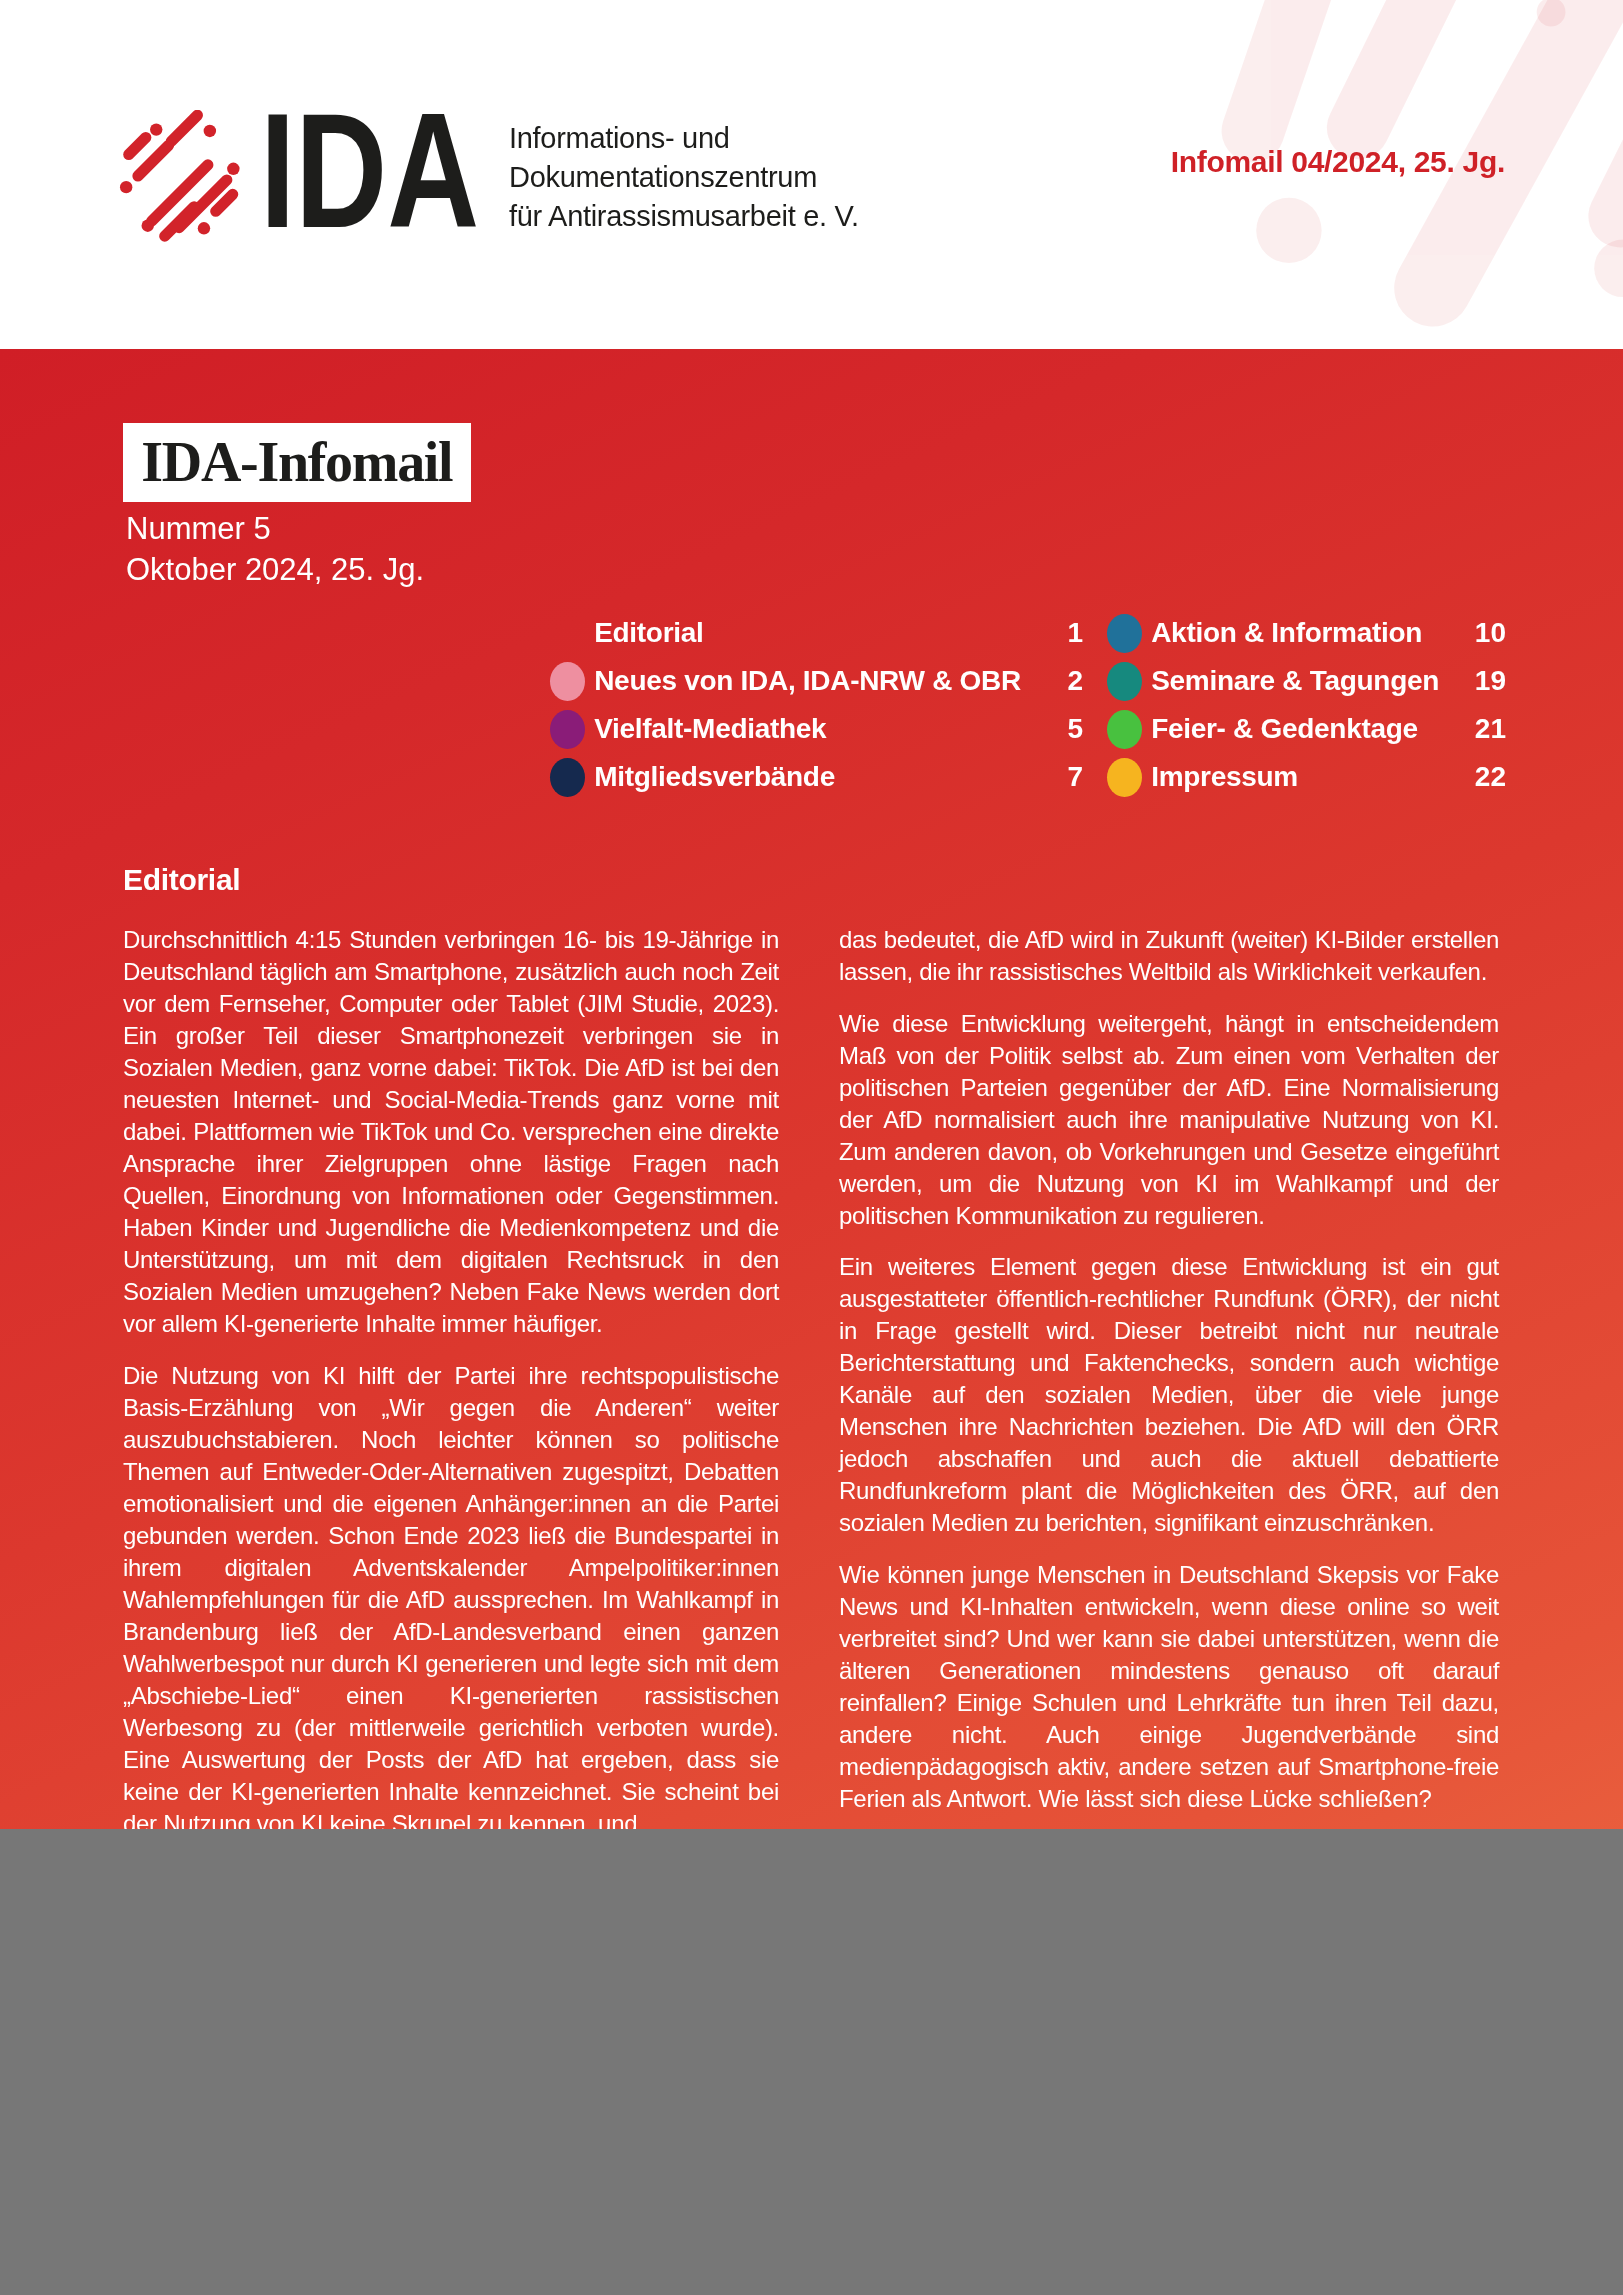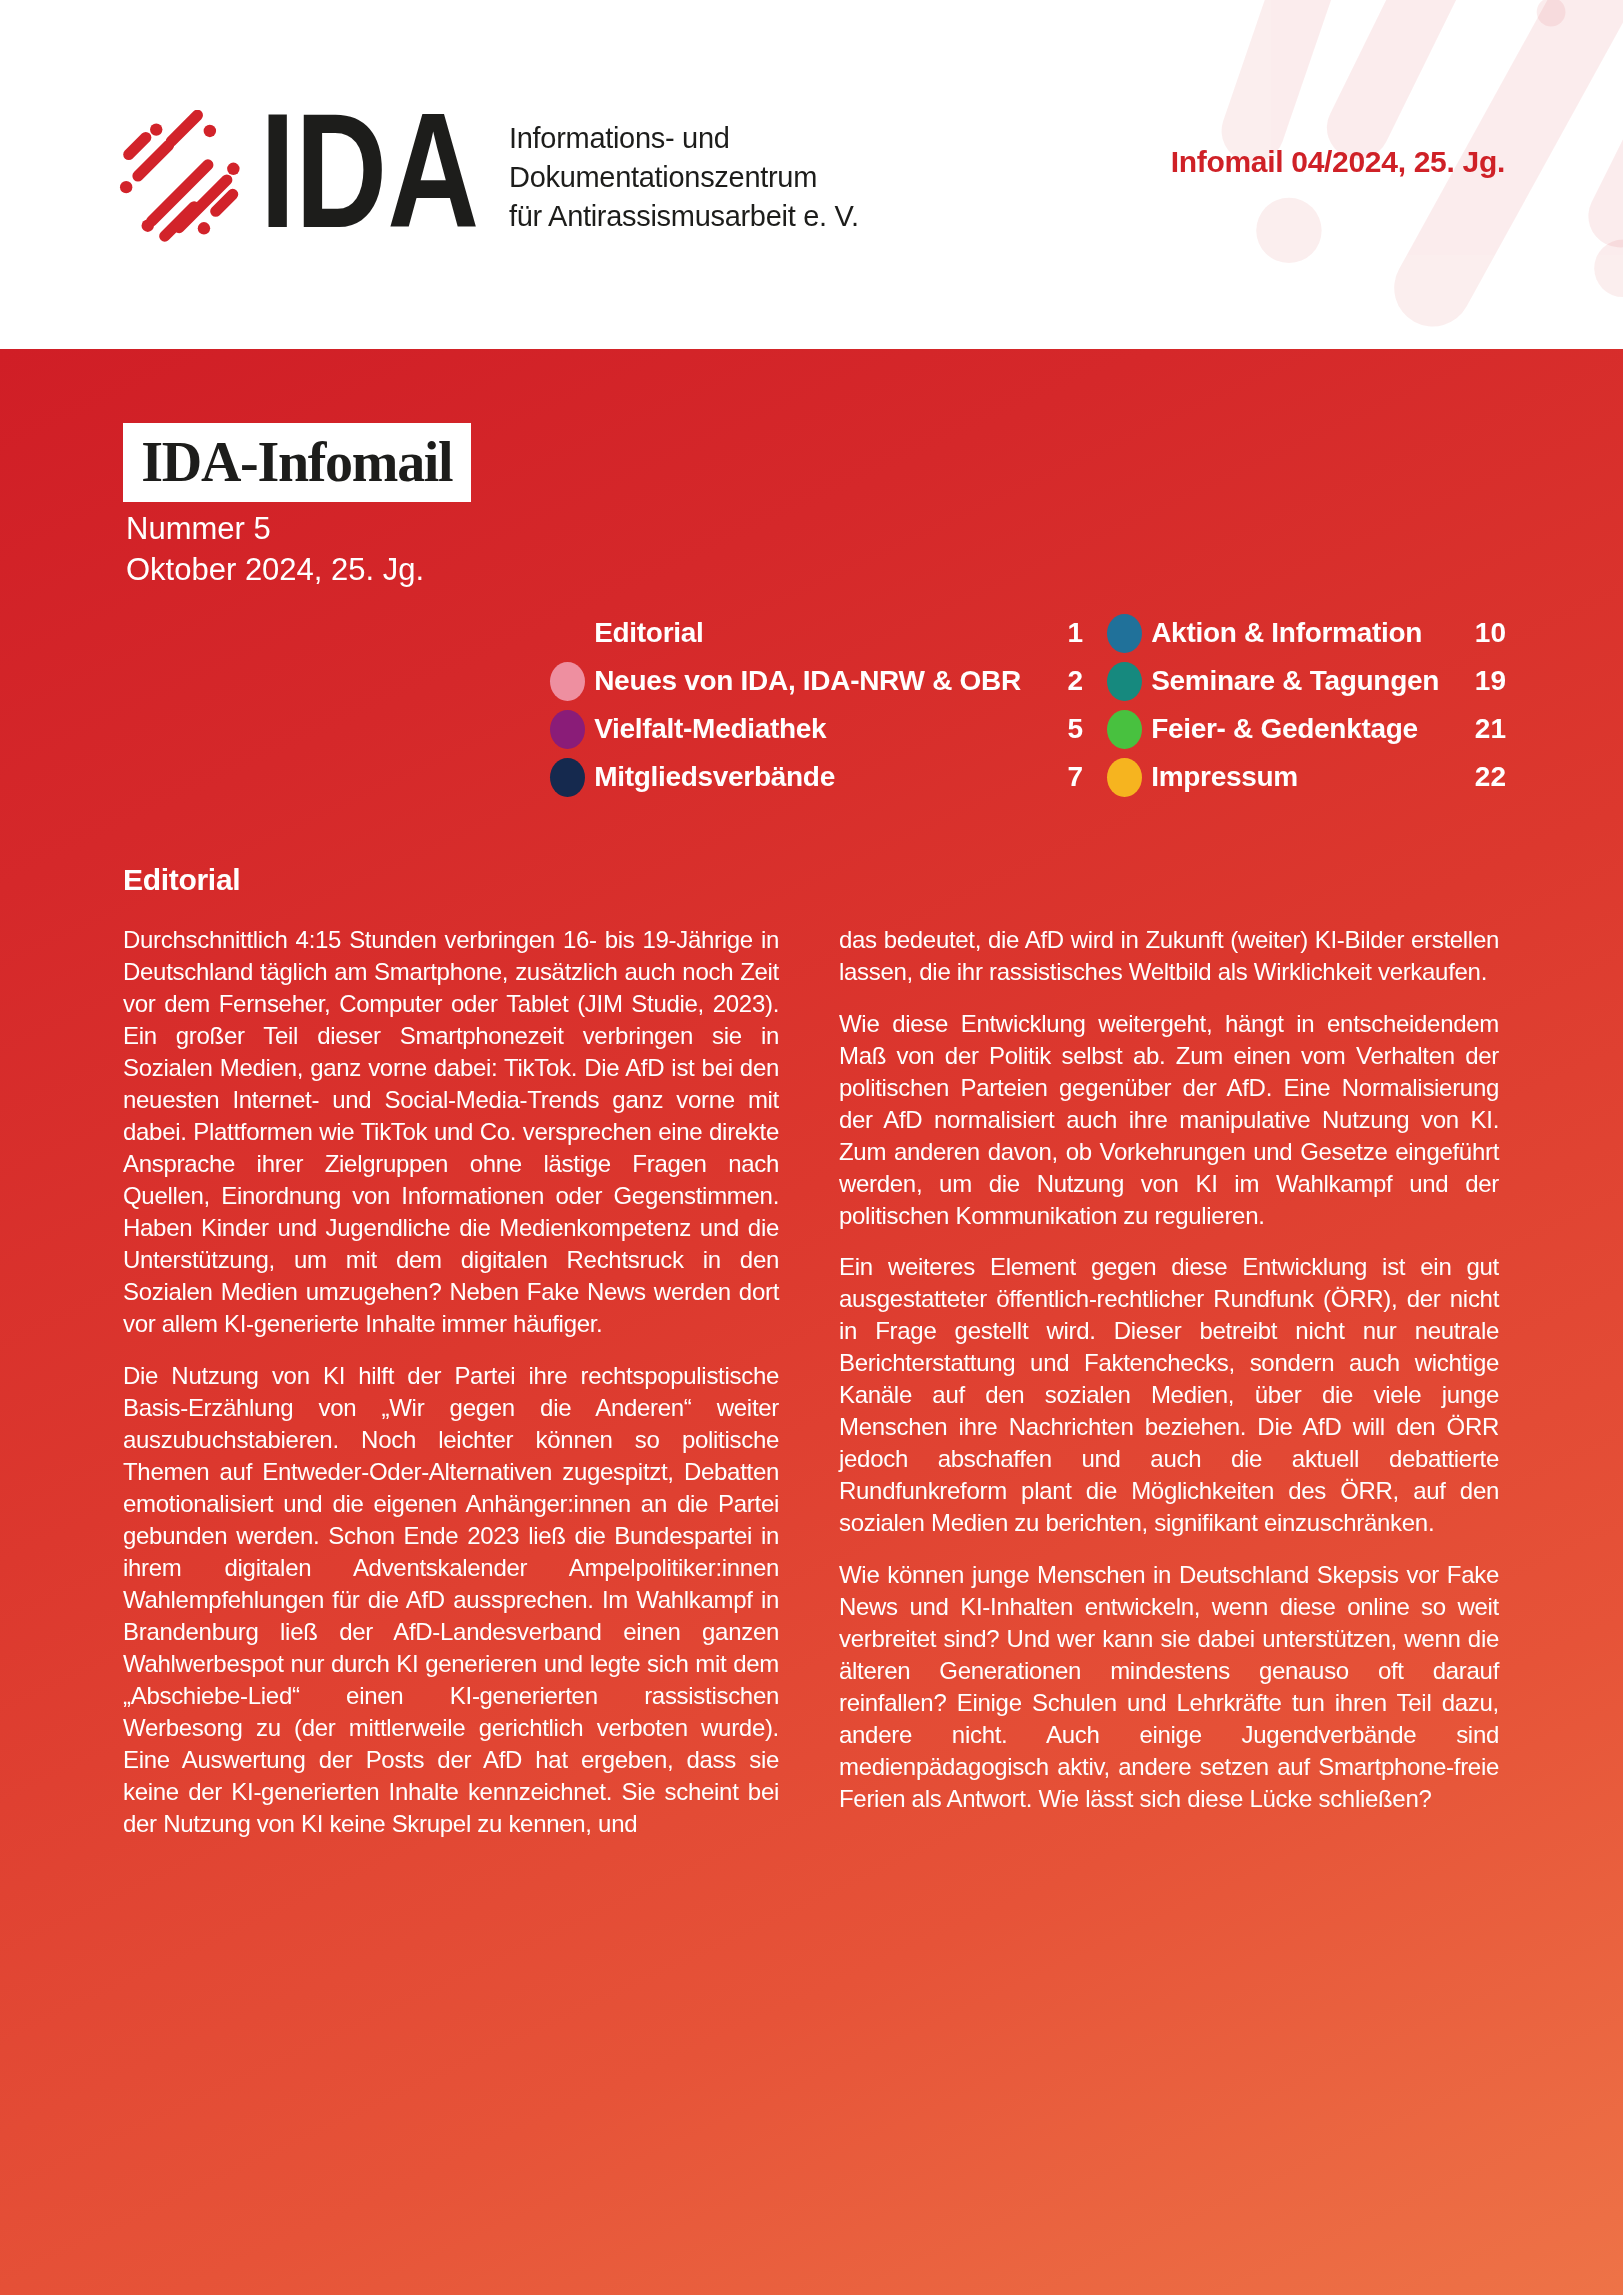--- a/index.html
+++ b/index.html
@@ -1,18 +1,18 @@
 <!DOCTYPE html>
 <html lang="de" style="font-size:10.5px"><head>
 <meta charset="utf-8">
 <style>
   html,body{margin:0;padding:0;background:#777;}
   .page{
     position:relative;
-    width:1623px;height:2295px;
+    width:1623px;height:1829px;
     background:#ec4899;
     overflow:hidden;
     font-family:"Liberation Sans",sans-serif;
   }
 
   
   .header{
     position:absolute;left:0;top:0;width:1623px;height:349px;
     background:#ffffff;overflow:hidden;
   }

